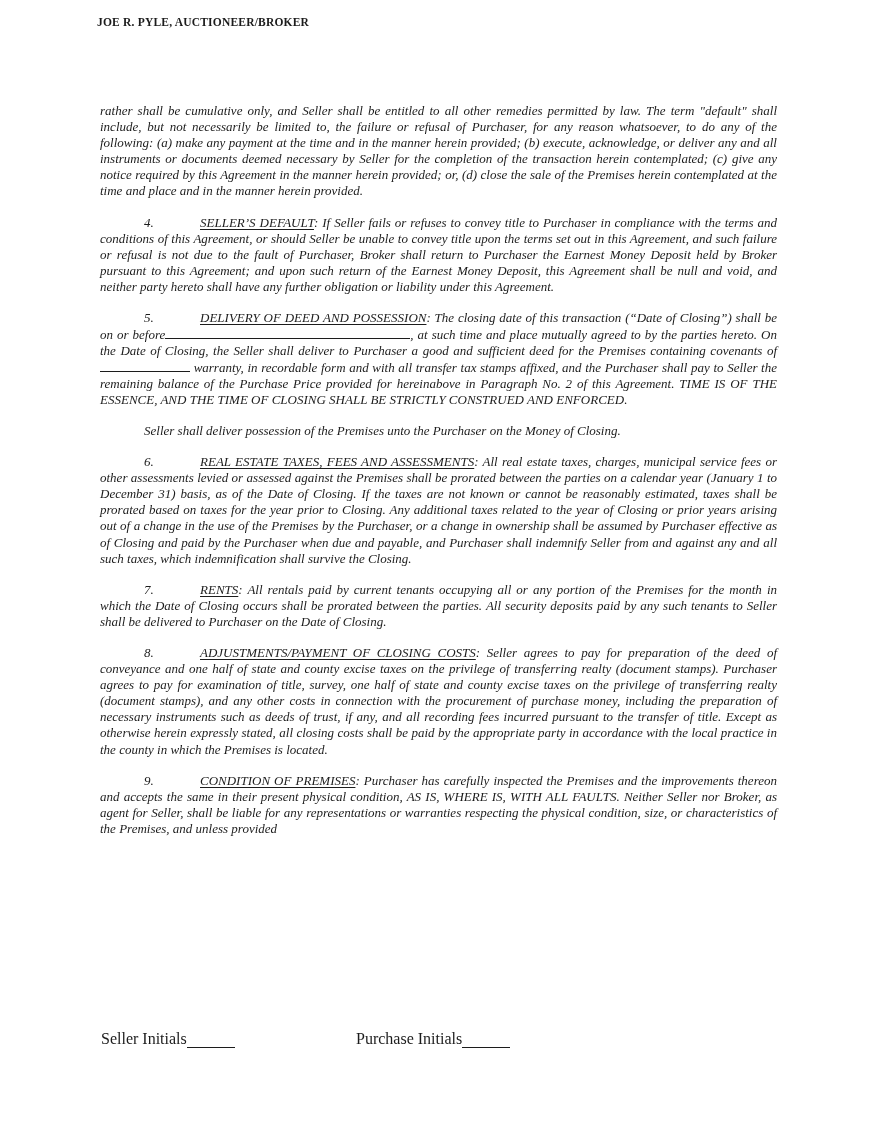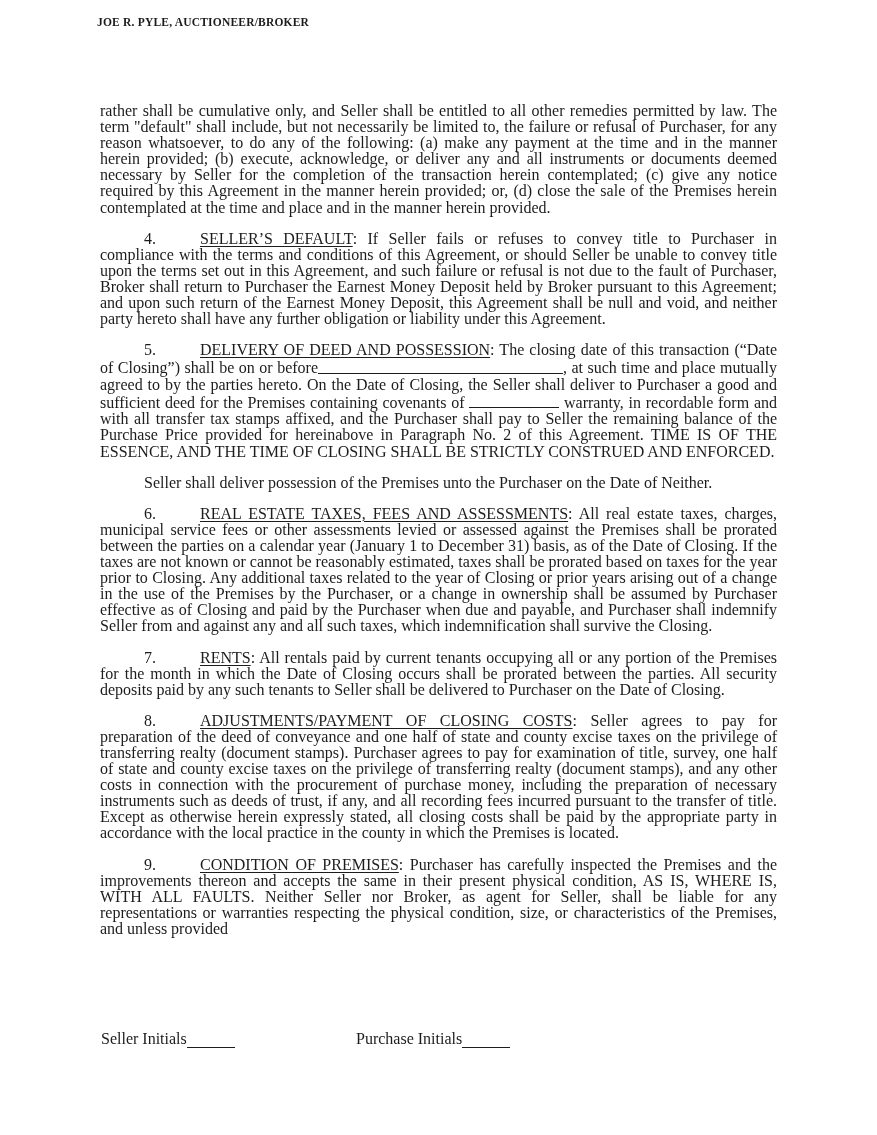--- a/index.html
+++ b/index.html
@@ -12,22 +12,23 @@
     overflow:hidden;
   }
   .doc-header {
     position:absolute; left:97px; top:16px;
     font-weight:bold; font-size:11.5px; letter-spacing:0.2px;
     white-space:nowrap;
     text-align:center;
   }
   .doc-body {
     position:absolute; left:100px; top:103px; width:677px;
-    font-size:16px; line-height:16.1px;
+    font-size:13px; line-height:16.1px;
     text-align:justify;
+    font-style:italic;
   }
   p.para { margin:15px 0 0 0; }
   p.para:first-child { margin-top:0; }
   .tab { display:inline-block; width:44px; }
   .secnum { display:inline-block; width:56px; }
   .heading { text-decoration:underline; text-underline-offset:2px; }
   .blankline {
     display:inline-block;
     border-bottom:1.2px solid #1c1c1c;
     height:0.9em;
@@ -50,21 +51,21 @@
 </head>
 <body>
 
 <div class="page">
   <div class="doc-header">JOE R. PYLE, AUCTIONEER/BROKER</div>
 
   <div class="doc-body" id="doc-body">
       <p class="para plain"><span>rather shall be cumulative only, and Seller shall be entitled to all other remedies permitted by law. The term "default" shall include, but not necessarily be limited to, the failure or refusal of Purchaser, for any reason whatsoever, to do any of the following: (a) make any payment at the time and in the manner herein provided; (b) execute, acknowledge, or deliver any and all instruments or documents deemed necessary by Seller for the completion of the transaction herein contemplated; (c) give any notice required by this Agreement in the manner herein provided; or, (d) close the sale of the Premises herein contemplated at the time and place and in the manner herein provided.</span></p>
       <p class="para section"><span class="tab"></span><span class="secnum">4.</span><span class="heading">SELLER’S DEFAULT</span><span>:  If Seller fails or refuses to convey title to Purchaser in compliance with the terms and conditions of this Agreement, or should Seller be unable to convey title upon the terms set out in this Agreement, and such failure or refusal is not due to the fault of Purchaser, Broker shall return to Purchaser the Earnest Money Deposit held by Broker pursuant to this Agreement; and upon such return of the Earnest Money Deposit, this Agreement shall be null and void, and neither party hereto shall have any further obligation or liability under this Agreement.</span></p>
       <p class="para section"><span class="tab"></span><span class="secnum">5.</span><span class="heading">DELIVERY OF DEED AND POSSESSION</span><span>: The closing date of this transaction (“Date of Closing”) shall be on or before</span><span class="blankline" style="width: 245px;"></span><span>, at such time and place mutually agreed to by the parties hereto. On the Date of Closing, the Seller shall deliver to Purchaser a good and sufficient deed for the Premises containing covenants of </span><span class="blankline" style="width: 90px;"></span><span> warranty, in recordable form and with all transfer tax stamps affixed, and the Purchaser shall pay to Seller the remaining balance of the Purchase Price provided for hereinabove in Paragraph No. 2 of this Agreement. TIME IS OF THE ESSENCE, AND THE TIME OF CLOSING SHALL BE STRICTLY CONSTRUED AND ENFORCED.</span></p>
-      <p class="para indented"><span class="tab"></span><span>Seller shall deliver possession of the Premises unto the Purchaser on the Date of Neither.</span></p>
+      <p class="para indented"><span class="tab"></span><span>Seller shall deliver possession of the Premises unto the Purchaser on the Money of Closing.</span></p>
       <p class="para section"><span class="tab"></span><span class="secnum">6.</span><span class="heading">REAL ESTATE TAXES, FEES AND ASSESSMENTS</span><span>: All real estate taxes, charges, municipal service fees or other assessments levied or assessed against the Premises shall be prorated between the parties on a calendar year (January 1 to December 31) basis, as of the Date of Closing. If the taxes are not known or cannot be reasonably estimated, taxes shall be prorated based on taxes for the year prior to Closing. Any additional taxes related to the year of Closing or prior years arising out of a change in the use of the Premises by the Purchaser, or a change in ownership shall be assumed by Purchaser effective as of Closing and paid by the Purchaser when due and payable, and Purchaser shall indemnify Seller from and against any and all such taxes, which indemnification shall survive the Closing.</span></p>
       <p class="para section"><span class="tab"></span><span class="secnum">7.</span><span class="heading">RENTS</span><span>: All rentals paid by current tenants occupying all or any portion of the Premises for the month in which the Date of Closing occurs shall be prorated between the parties. All security deposits paid by any such tenants to Seller shall be delivered to Purchaser on the Date of Closing.</span></p>
       <p class="para section"><span class="tab"></span><span class="secnum">8.</span><span class="heading">ADJUSTMENTS/PAYMENT OF CLOSING COSTS</span><span>:  Seller agrees to pay for preparation of the deed of conveyance and one half of state and county excise taxes on the privilege of transferring realty (document stamps). Purchaser agrees to pay for examination of title, survey, one half of state and county excise taxes on the privilege of transferring realty (document stamps), and any other costs in connection with the procurement of purchase money, including the preparation of necessary instruments such as deeds of trust, if any, and all recording fees incurred pursuant to the transfer of title. Except as otherwise herein expressly stated, all closing costs shall be paid by the appropriate party in accordance with the local practice in the county in which the Premises is located.</span></p>
       <p class="para section"><span class="tab"></span><span class="secnum">9.</span><span class="heading">CONDITION OF PREMISES</span><span>: Purchaser has carefully inspected the Premises and the improvements thereon and accepts the same in their present physical condition, AS IS, WHERE IS, WITH ALL FAULTS. Neither Seller nor Broker, as agent for Seller, shall be liable for any representations or warranties respecting the physical condition, size, or characteristics of the Premises, and unless provided</span></p>
     </div>
 
   <div class="doc-footer">
     <div class="sig sig-seller">
       <span>Seller Initials</span><span class="sigblank" style="width: 48px;"></span>
     </div>

